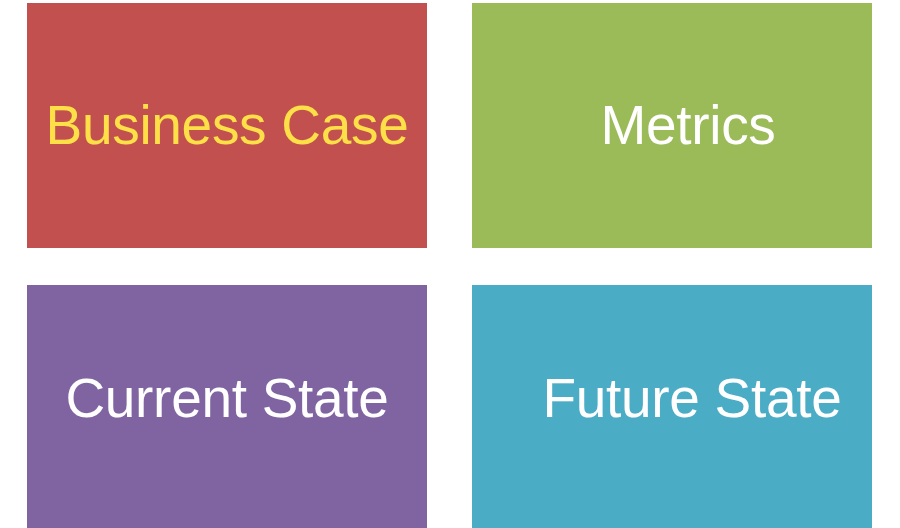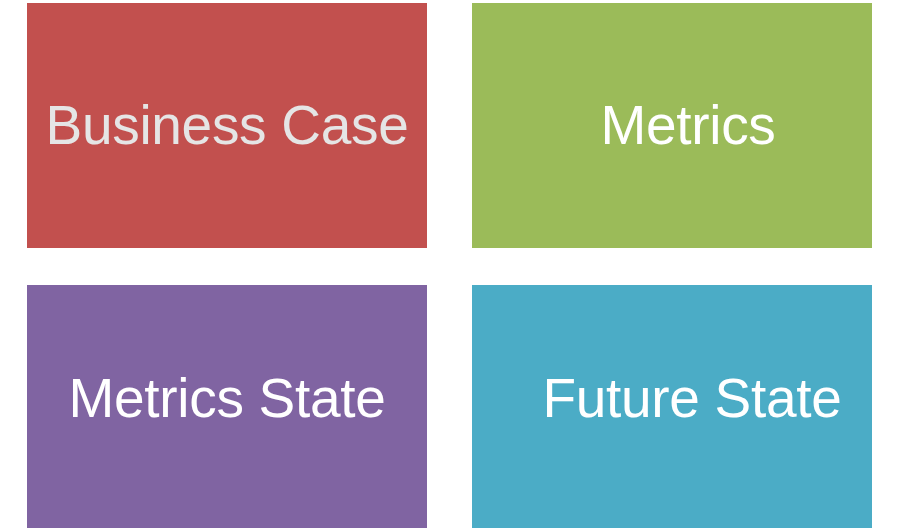--- a/index.html
+++ b/index.html
@@ -59,28 +59,28 @@
     position: relative;
     top: -8px;
   }
 </style>
 </head>
 <body style="background: rgb(255, 255, 255);">
 
 <div id="canvas" style="background: rgb(255, 255, 255);">
 
   <div class="quad" id="quad-business-case" style="background-color: rgb(194, 80, 78);">
-    <span class="quad-label" style="color: #e5e5e5;">Business Case</span>
+    <span class="quad-label" style="color: #fde047;">Business Case</span>
   </div>
 
   <div class="quad" id="quad-metrics" style="background-color: rgb(155, 187, 89); padding-left: 32px;">
     <span class="quad-label" style="color: rgb(255, 255, 255);">Metrics</span>
   </div>
 
   <div class="quad" id="quad-current-state" style="background-color: rgb(128, 100, 162);">
-    <span class="quad-label" style="color: rgb(255, 255, 255);">Metrics State</span>
+    <span class="quad-label" style="color: rgb(255, 255, 255);">Current State</span>
   </div>
 
   <div class="quad" id="quad-future-state" style="background-color: rgb(75, 172, 198); padding-left: 40px;">
     <span class="quad-label" style="color: rgb(255, 255, 255);">Future State</span>
   </div>
 
 </div>
 
 </body></html>

